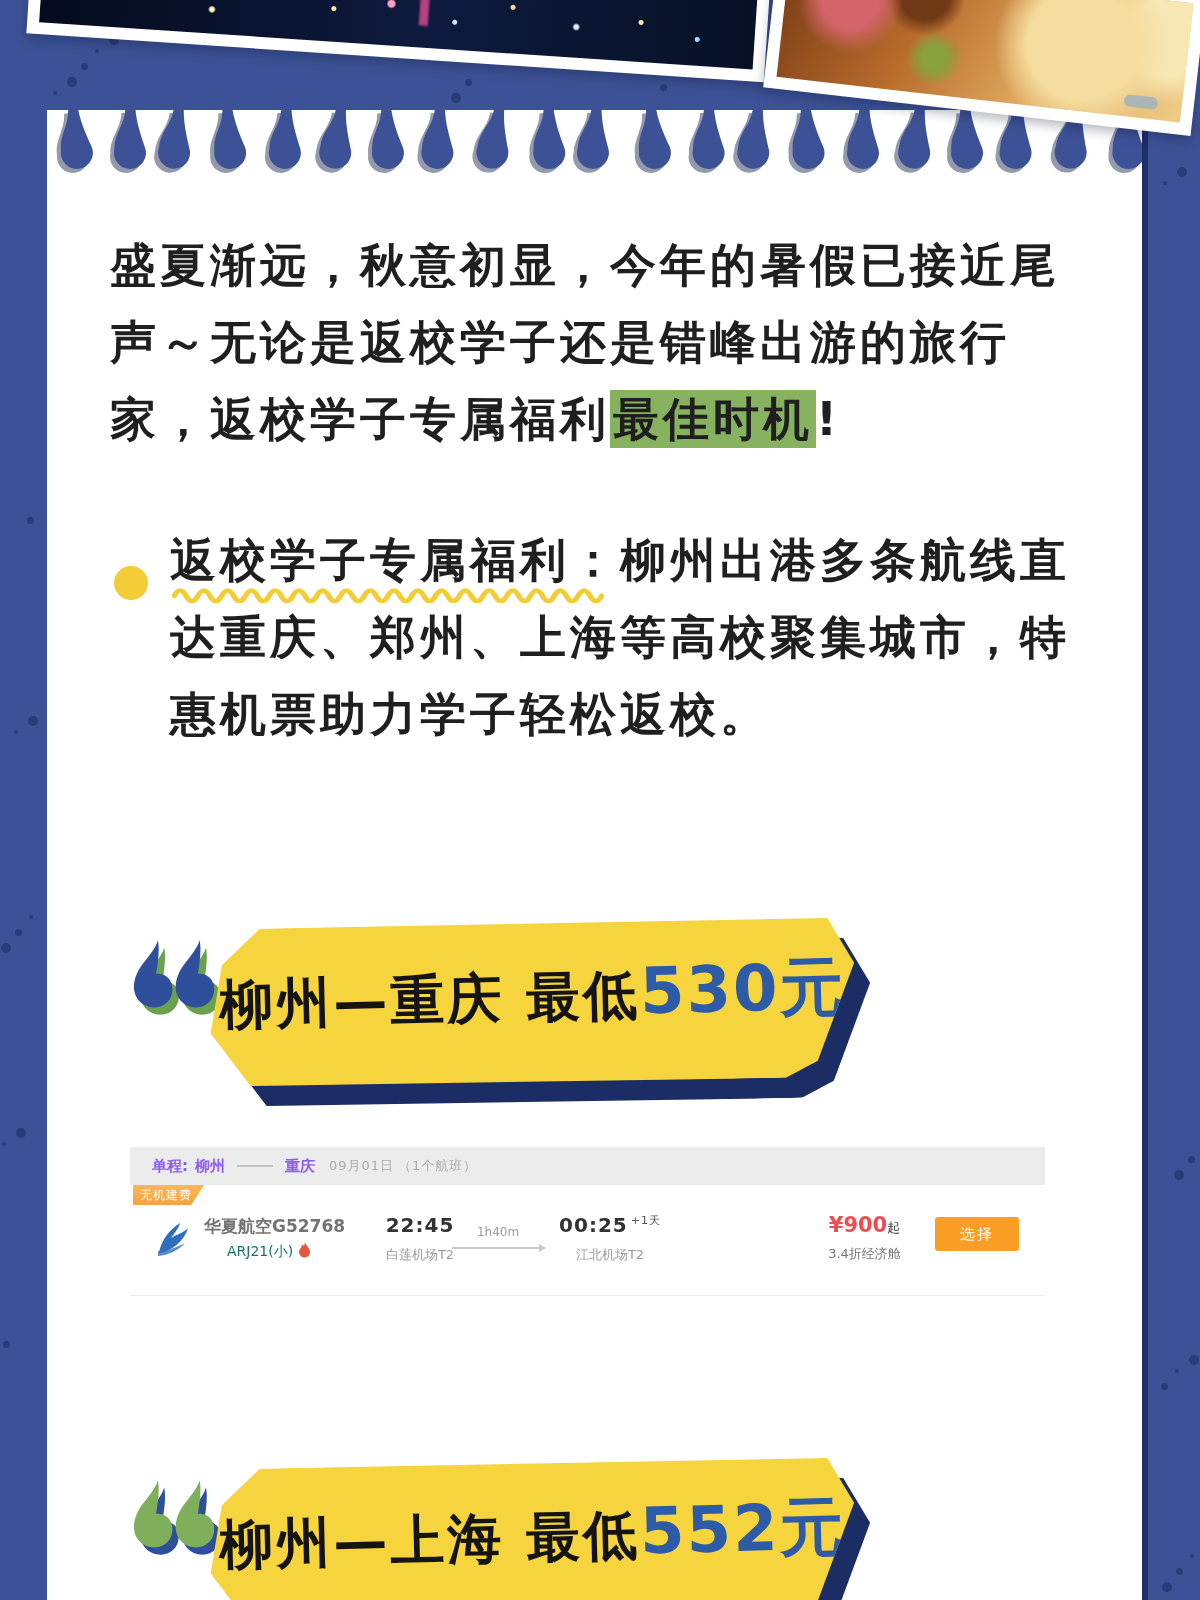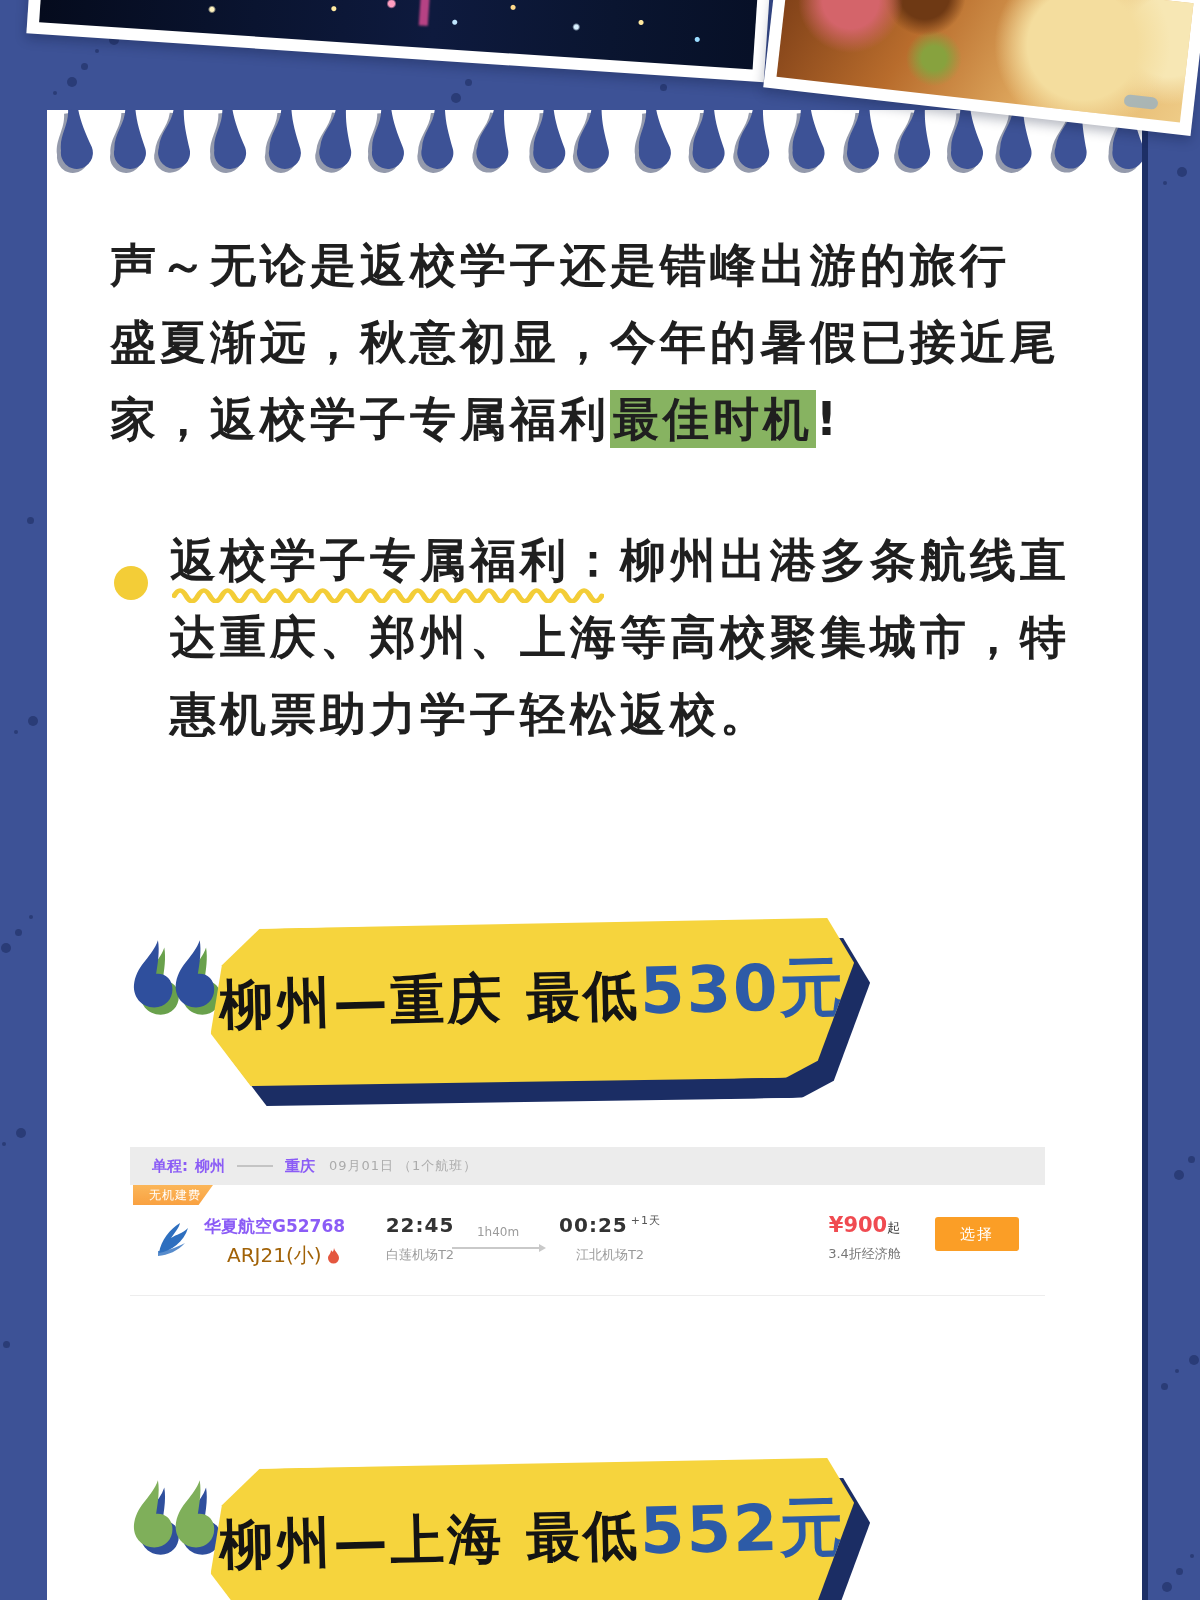--- a/index.html
+++ b/index.html
@@ -76,26 +76,26 @@
   .rb-gray{color:#ABABAB;font-size:13px;margin-left:14px;letter-spacing:1px;}
   .header-row{position:relative;height:45px;border-bottom:1px solid #F0F0F0;
         font-size:14px;color:#8f8f8f;}
   .hcol{position:absolute;top:14px;width:130px;text-align:center;cursor:pointer;}
   .h-dep{left:225px;} .h-arr{left:415px;} 
   .h-price{left:666px;color:#26B873;font-weight:bold;}
   .arrow-gray{color:#cfcfcf;margin-left:2px;}
   .arrow-green{color:#26B873;margin-left:2px;font-weight:bold;}
   .card-body{position:relative;height:110px;}
   .promo-tag{position:absolute;left:3px;top:0;height:20px;line-height:20px;
-        padding:0 12px 0 16px;font-size:12px;color:#fff;letter-spacing:1px;
+        padding:0 12px 0 7px;font-size:12px;color:#fff;letter-spacing:1px;
         background:linear-gradient(#FBB659,#F9A141);
         clip-path:polygon(0 0,100% 0,82% 100%,0 100%);}
   .logo{position:absolute;left:24px;top:36px;width:40px;height:40px;}
-  .airline{position:absolute;left:74px;top:30px;font-size:17px;font-weight:bold;color:#8b5cf6;}
-  .aircraft{position:absolute;left:97px;top:57px;font-size:20px;color:#a16207;}
+  .airline{position:absolute;left:74px;top:30px;font-size:17px;font-weight:bold;color:#737373;}
+  .aircraft{position:absolute;left:97px;top:57px;font-size:14px;color:#0f766e;}
   .flame{display:inline-block;vertical-align:-2px;margin-left:5px;}
   .t-col{position:absolute;width:120px;text-align:center;}
   .dep-col{left:230px;top:28px;} .arr-col{left:420px;top:28px;}
   .big-time{font-size:20px;font-weight:bold;color:#333;letter-spacing:1px;}
   .sub-airport{font-size:13px;color:#9b9b9b;margin-top:9px;}
   .plus-day{font-size:11px;color:#555;position:relative;top:-8px;margin-left:3px;font-weight:normal;}
   .dur-col{position:absolute;left:318px;top:40px;width:100px;text-align:center;
         font-size:12px;color:#9b9b9b;}
   .dur-line{position:relative;width:92px;margin:8px auto 0;height:2px;background:#c9c9c9;}
   .dur-line::after{content:'';position:absolute;right:-2px;top:-3px;
@@ -211,22 +211,22 @@
   </div>
   <div class="photo photo-right">
     <div class="photo-inner">
       <div class="utensil"></div>
     </div>
   </div>
 
   <div class="content">
 
     <div class="intro cjk">
+      <div>盛夏渐远，秋意初显，今年的暑假已接近尾</div>
       <div>声～无论是返校学子还是错峰出游的旅行</div>
-      <div>盛夏渐远，秋意初显，今年的暑假已接近尾</div>
       <div><span>家，返校学子专属福利</span><span class="hl">最佳时机</span><span>!</span></div>
     </div>
 
     <div class="bullet-dot"></div>
     <div class="bullet-text cjk">
       <div><span class="wavy-wrap"><span>返校学子专属福利：</span><svg id="wavy-svg" viewBox="0 0 400 20" preserveAspectRatio="none">
               <path d="M2 12 Q7.5 0 13 12 Q18.5 24 24 12 Q29.5 0 35 12 Q40.5 24 46 12 Q51.5 0 57 12 Q62.5 24 68 12 Q73.5 0 79 12 Q84.5 24 90 12 Q95.5 0 101 12 Q106.5 24 112 12 Q117.5 0 123 12 Q128.5 24 134 12 Q139.5 0 145 12 Q150.5 24 156 12 Q161.5 0 167 12 Q172.5 24 178 12 Q183.5 0 189 12 Q194.5 24 200 12 Q205.5 0 211 12 Q216.5 24 222 12 Q227.5 0 233 12 Q238.5 24 244 12 Q249.5 0 255 12 Q260.5 24 266 12 Q271.5 0 277 12 Q282.5 24 288 12 Q293.5 0 299 12 Q304.5 24 310 12 Q315.5 0 321 12 Q326.5 24 332 12 Q337.5 0 343 12 Q348.5 24 354 12 Q359.5 0 365 12 Q370.5 24 376 12 Q381.5 0 387 12 Q392.5 24 398 12" fill="none" stroke="#F3CD37" stroke-width="5" stroke-linecap="round"></path>
             </svg></span><span>柳州出港多条航线直</span></div>
       <div>达重庆、郑州、上海等高校聚集城市，特</div>
       <div>惠机票助力学子轻松返校。</div>

